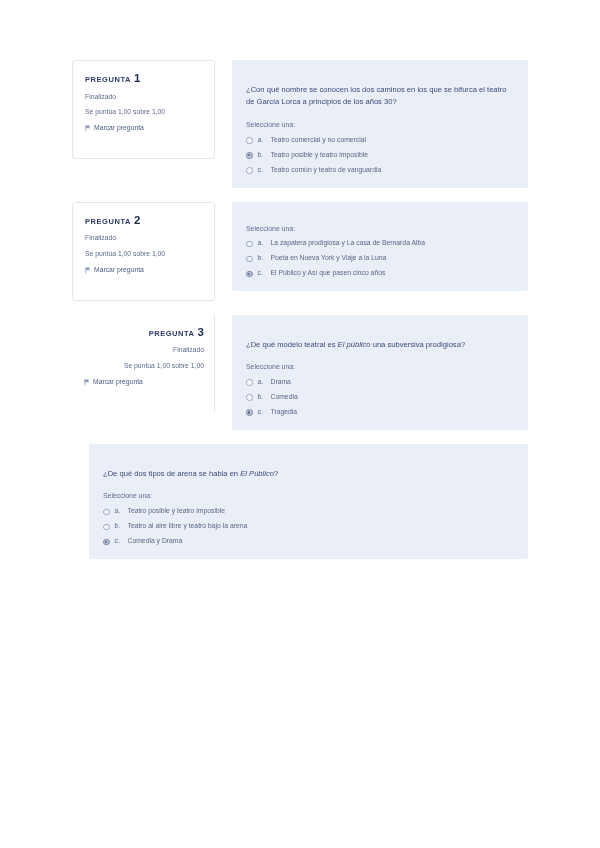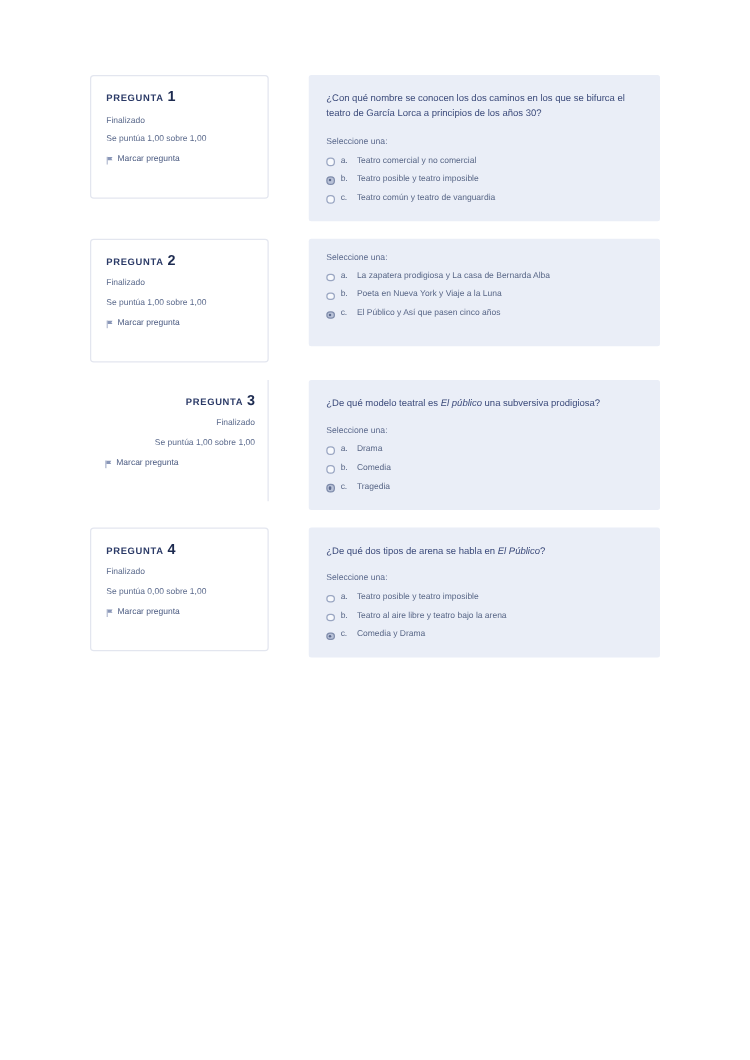--- a/index.html
+++ b/index.html
@@ -90,24 +90,24 @@
     display: inline-block;
     width: 6px;
     height: 7px;
     position: relative;
     flex: 0 0 6px;
   }
   .flag-icon svg { display: block; }
 
   .qcontent {
     flex: 1 1 auto;
-    margin-left: 32px;
+    margin-left: 17px;
     background: #eaeef7;
     border-radius: 2px;
-    padding: 13px 14px 14px 14px;
+    padding: 24px 14px 14px 14px;
     min-height: 86px;
   }
 
   .qtext {
     font-size: 7.6px;
     line-height: 1.62;
     color: #3b4a7a;
     margin: 0 0 13px 0;
     max-width: 290px;
   }
@@ -284,34 +284,20 @@
           <li class="answer">
             <span class="radio checked"></span>
             <span class="ans-letter">c.</span>
             <span class="ans-text">Tragedia</span>
           </li>
         </ul>
       </div>
     </div>
 
     <div class="qblock">
-      <div class="qinfo">
-        <div class="qinfo-title"><span>PREGUNTA</span><span class="qnum">4</span></div>
-        <div class="qinfo-line">Finalizado</div>
-        <div class="qinfo-line">Se puntúa 0,00 sobre 1,00</div>
-        <div class="qinfo-flag">
-          <span class="flag-icon">
-            <svg width="6" height="7" viewBox="0 0 6 7">
-                <path d="M0.7 0.4 V6.6" stroke="#8a97b8" stroke-width="0.7" fill="none"></path>
-                <path d="M1.1 0.6 H5 L4.1 1.9 L5 3.2 H1.1 Z" fill="#8a97b8"></path>
-              </svg>
-          </span>
-          <span>Marcar pregunta</span>
-        </div>
-      </div>
       <div class="qcontent">
         <p class="qtext"><span>¿De qué dos tipos de arena se habla en </span><em>El Público</em><span>?</span></p>
         <p class="select-label">Seleccione una:</p>
         <ul class="answers">
           <li class="answer">
             <span class="radio"></span>
             <span class="ans-letter">a.</span>
             <span class="ans-text">Teatro posible y teatro imposible</span>
           </li>
           <li class="answer">

